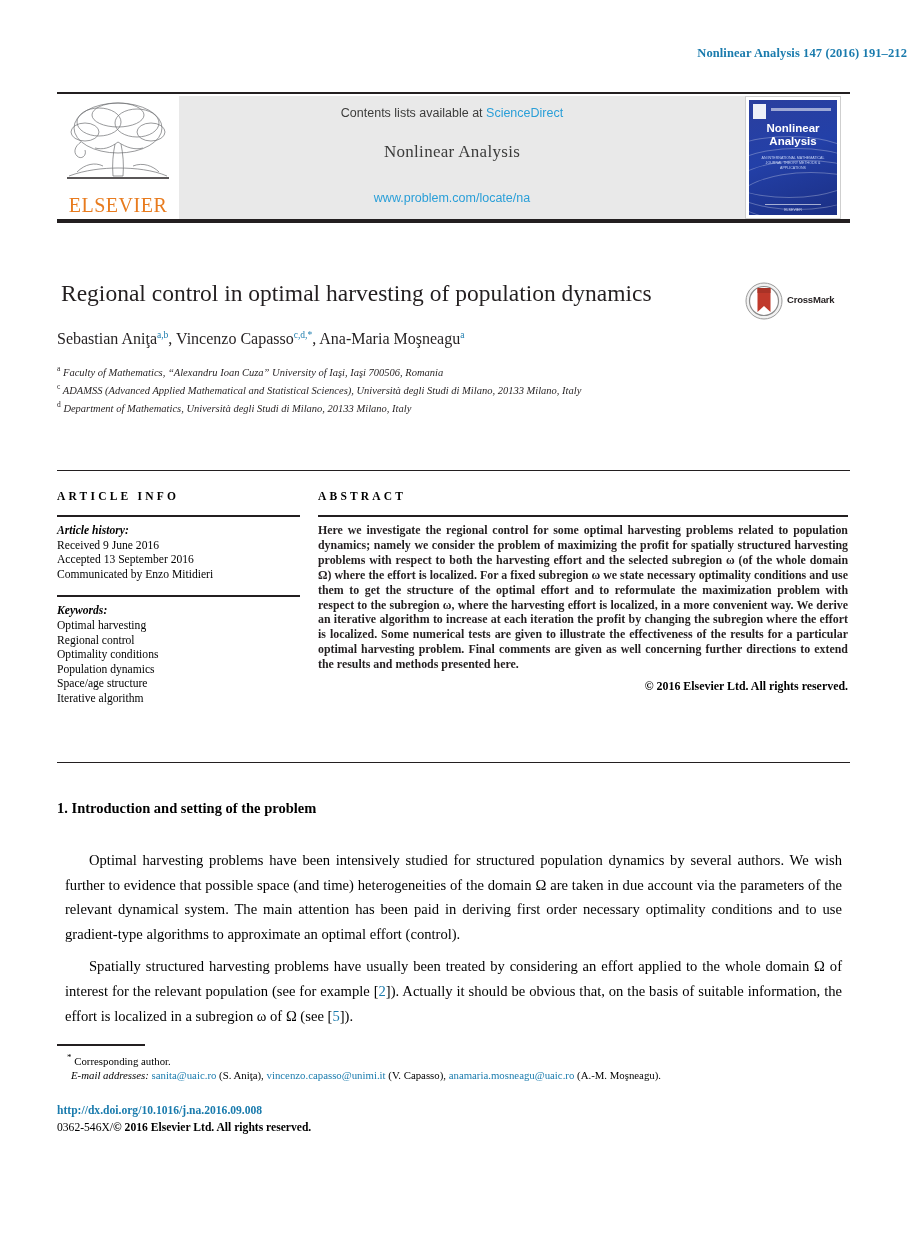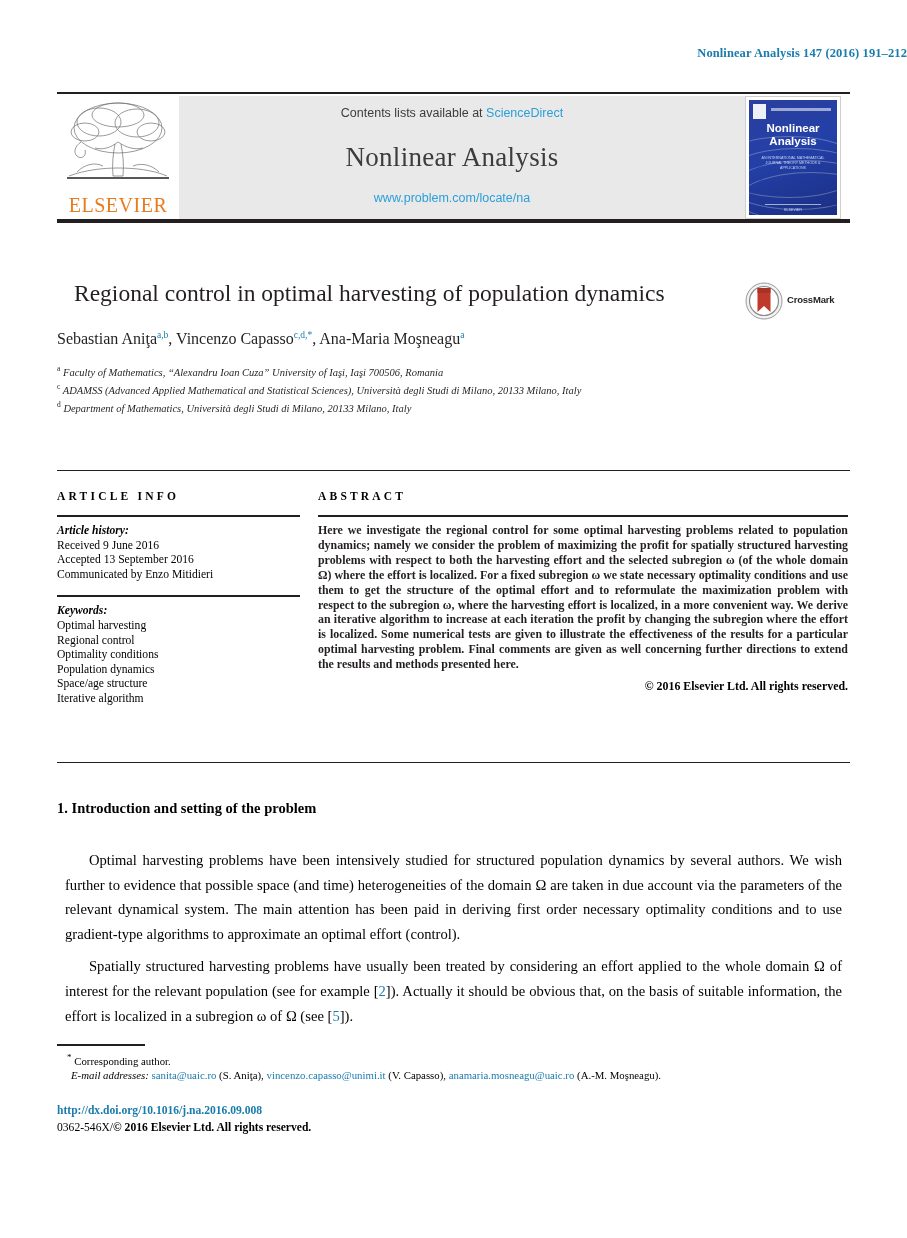--- a/index.html
+++ b/index.html
@@ -91,21 +91,21 @@
     font-family: "Liberation Sans", sans-serif;
     font-size: 12.5px;
     color: #3c3c3b;
   }
   .contents-line .sd { color: #2a9fd8; }
   .journal-name {
     position: absolute;
     top: 46px; left: 0; width: 546px;
     text-align: center;
     font-family: "Liberation Serif", serif;
-    font-size: 27px;
+    font-size: 17px;
     color: #3c3c3b;
     letter-spacing: .3px;
   }
   .journal-url {
     position: absolute;
     top: 95px; left: 0; width: 546px;
     text-align: center;
     font-family: "Liberation Sans", sans-serif;
     font-size: 12.5px;
     color: #2a9fd8;
@@ -177,21 +177,21 @@
     text-align: center;
     font-size: 3.6px;
     color: #d6ddf7;
     font-family: "Liberation Sans", sans-serif;
   }
 
   
   .title {
     position: absolute;
     top: 279px;
-    left: 74px;
+    left: 61px;
     width: 660px;
     font-size: 23.5px;
     line-height: 28px;
     color: #231f20;
   }
   .crossmark {
     position: absolute;
     top: 282px;
     left: 745px;
     width: 103px;

